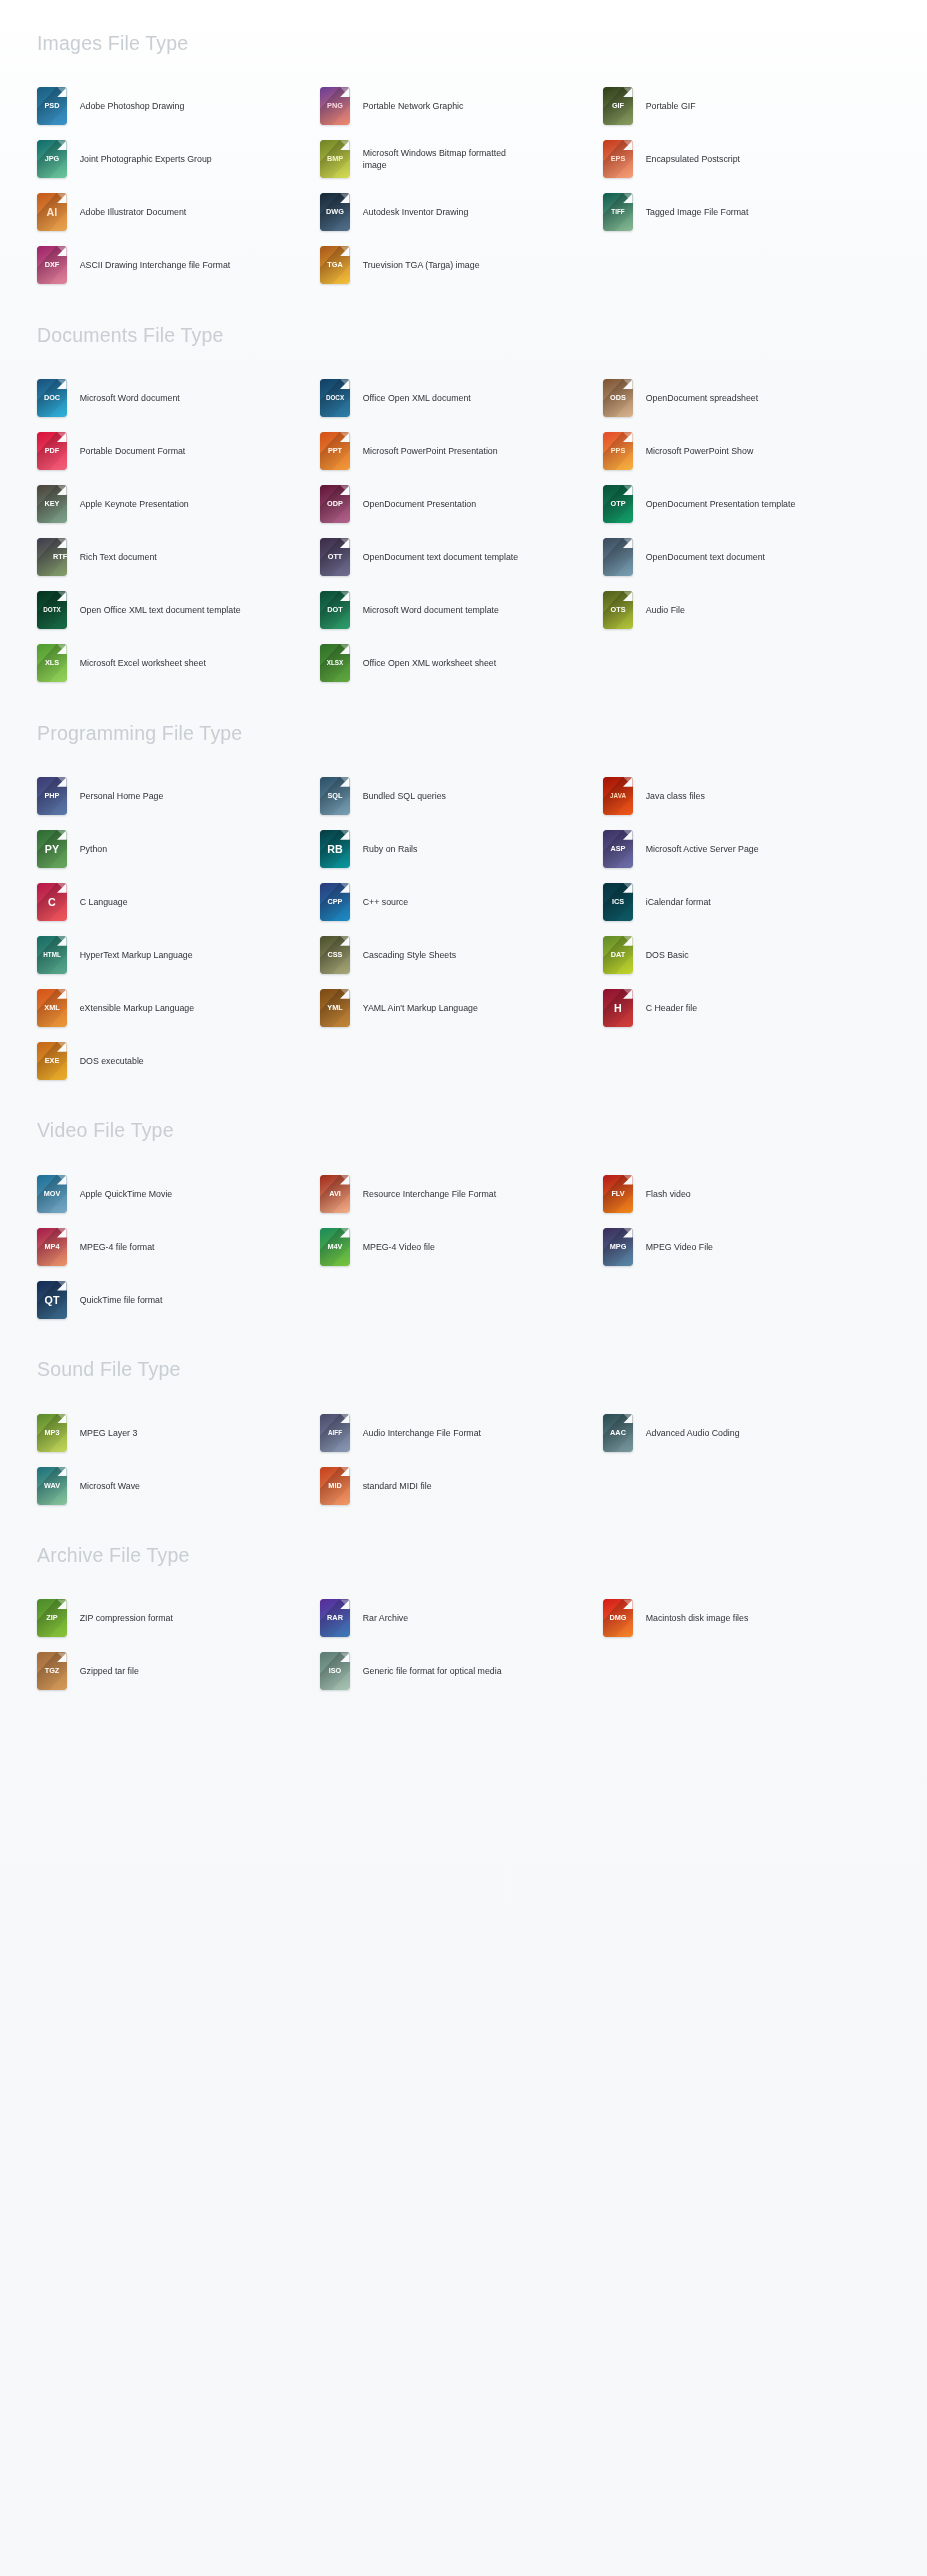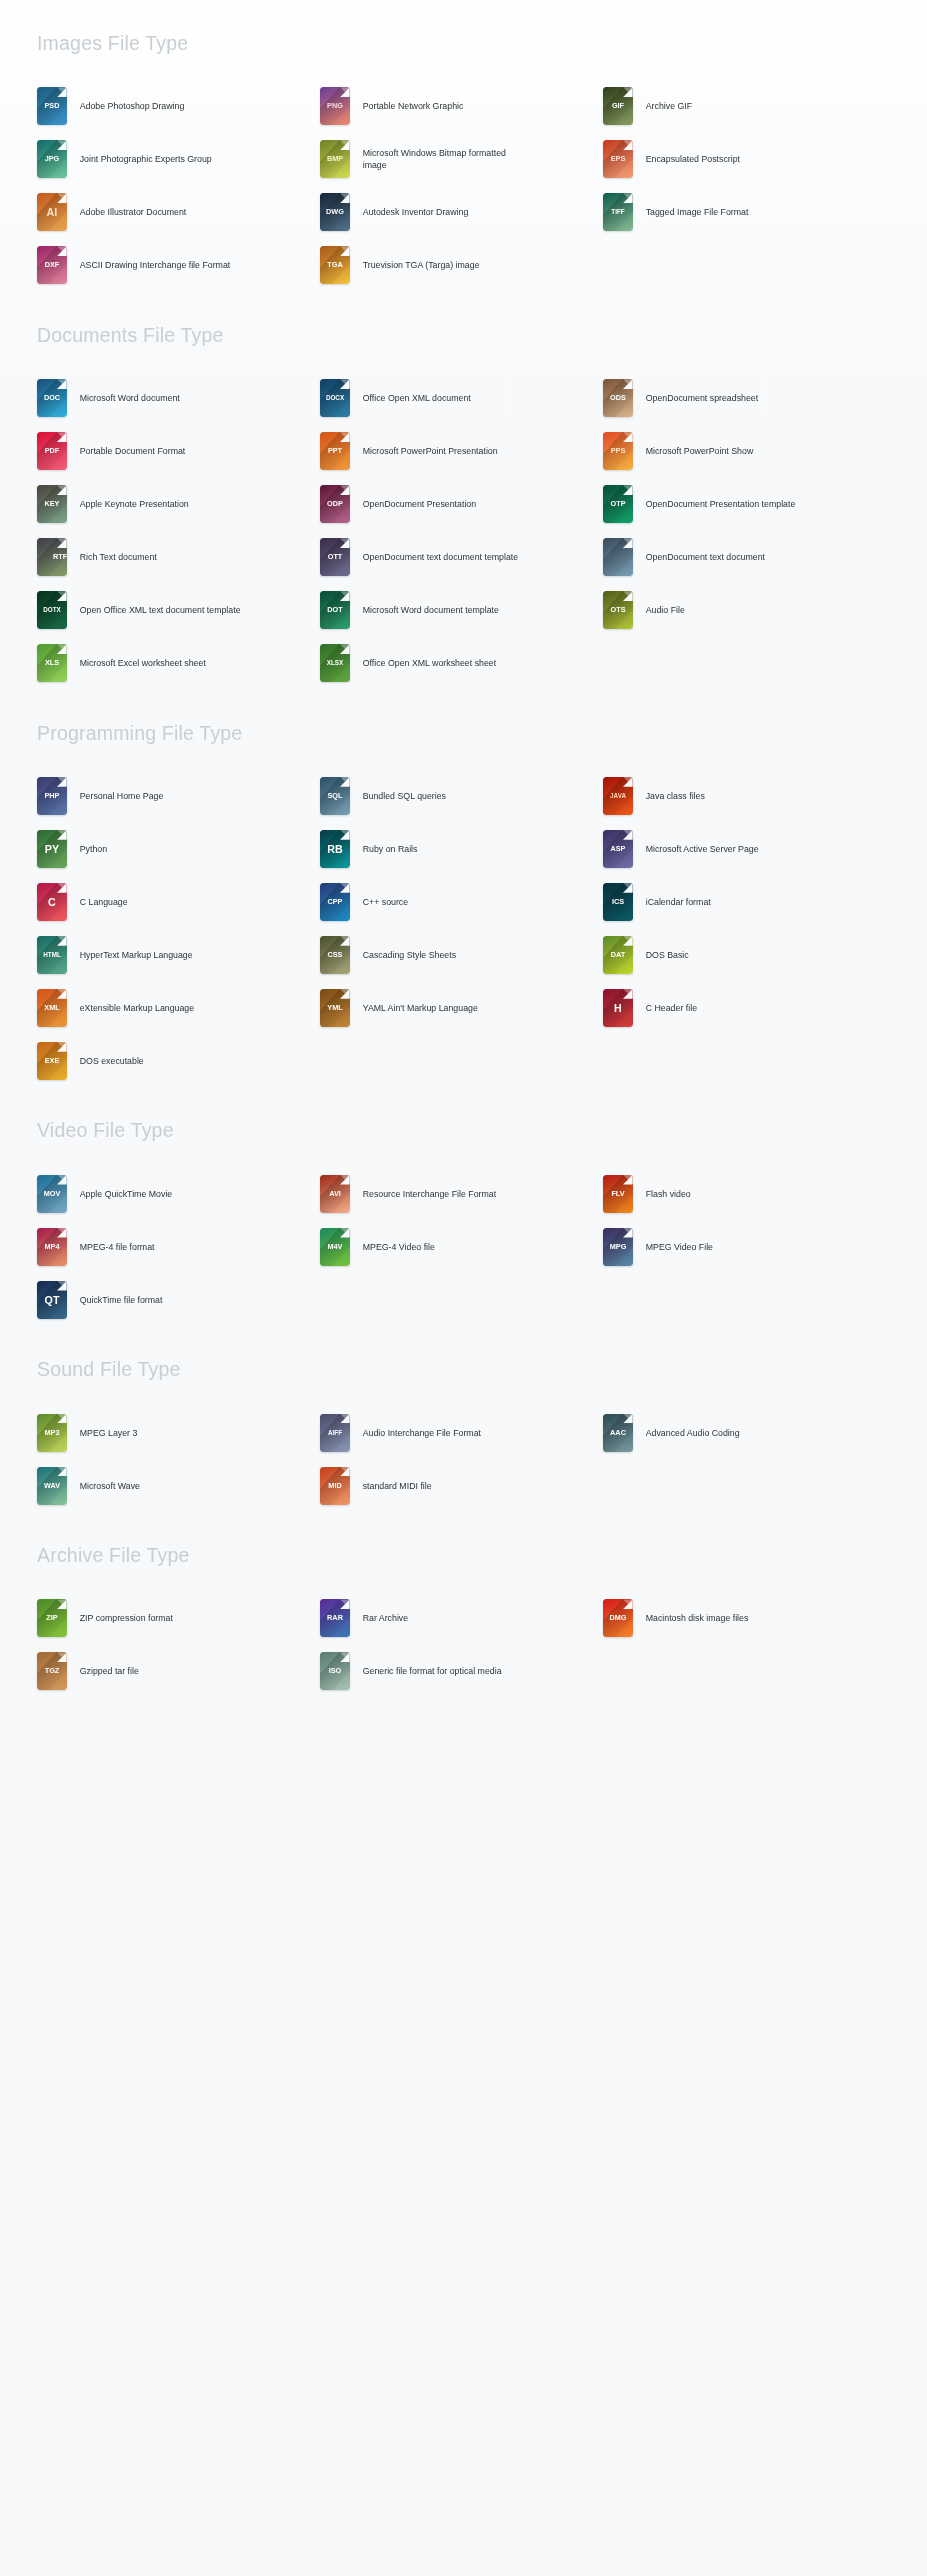--- a/index.html
+++ b/index.html
@@ -129,21 +129,21 @@
           <div class="desc">Portable Network Graphic</div>
         </div>
         <div class="cell">
           <div class="ficon">
             <div class="body" style="background: linear-gradient(155deg, rgb(46, 61, 24) 0%, rgb(138, 158, 99) 100%);"></div>
             <div class="shade"></div>
             <div class="foldcut"></div>
             <div class="fold"></div>
             <div class="lbl sm" style="color: rgb(255, 255, 255);">GIF</div>
           </div>
-          <div class="desc">Archive GIF</div>
+          <div class="desc">Portable GIF</div>
         </div>
         <div class="cell">
           <div class="ficon">
             <div class="body" style="background: linear-gradient(155deg, rgb(14, 107, 107) 0%, rgb(111, 199, 154) 100%);"></div>
             <div class="shade"></div>
             <div class="foldcut"></div>
             <div class="fold"></div>
             <div class="lbl sm" style="color: rgb(255, 255, 255);">JPG</div>
           </div>
           <div class="desc">Joint Photographic Experts Group</div>

